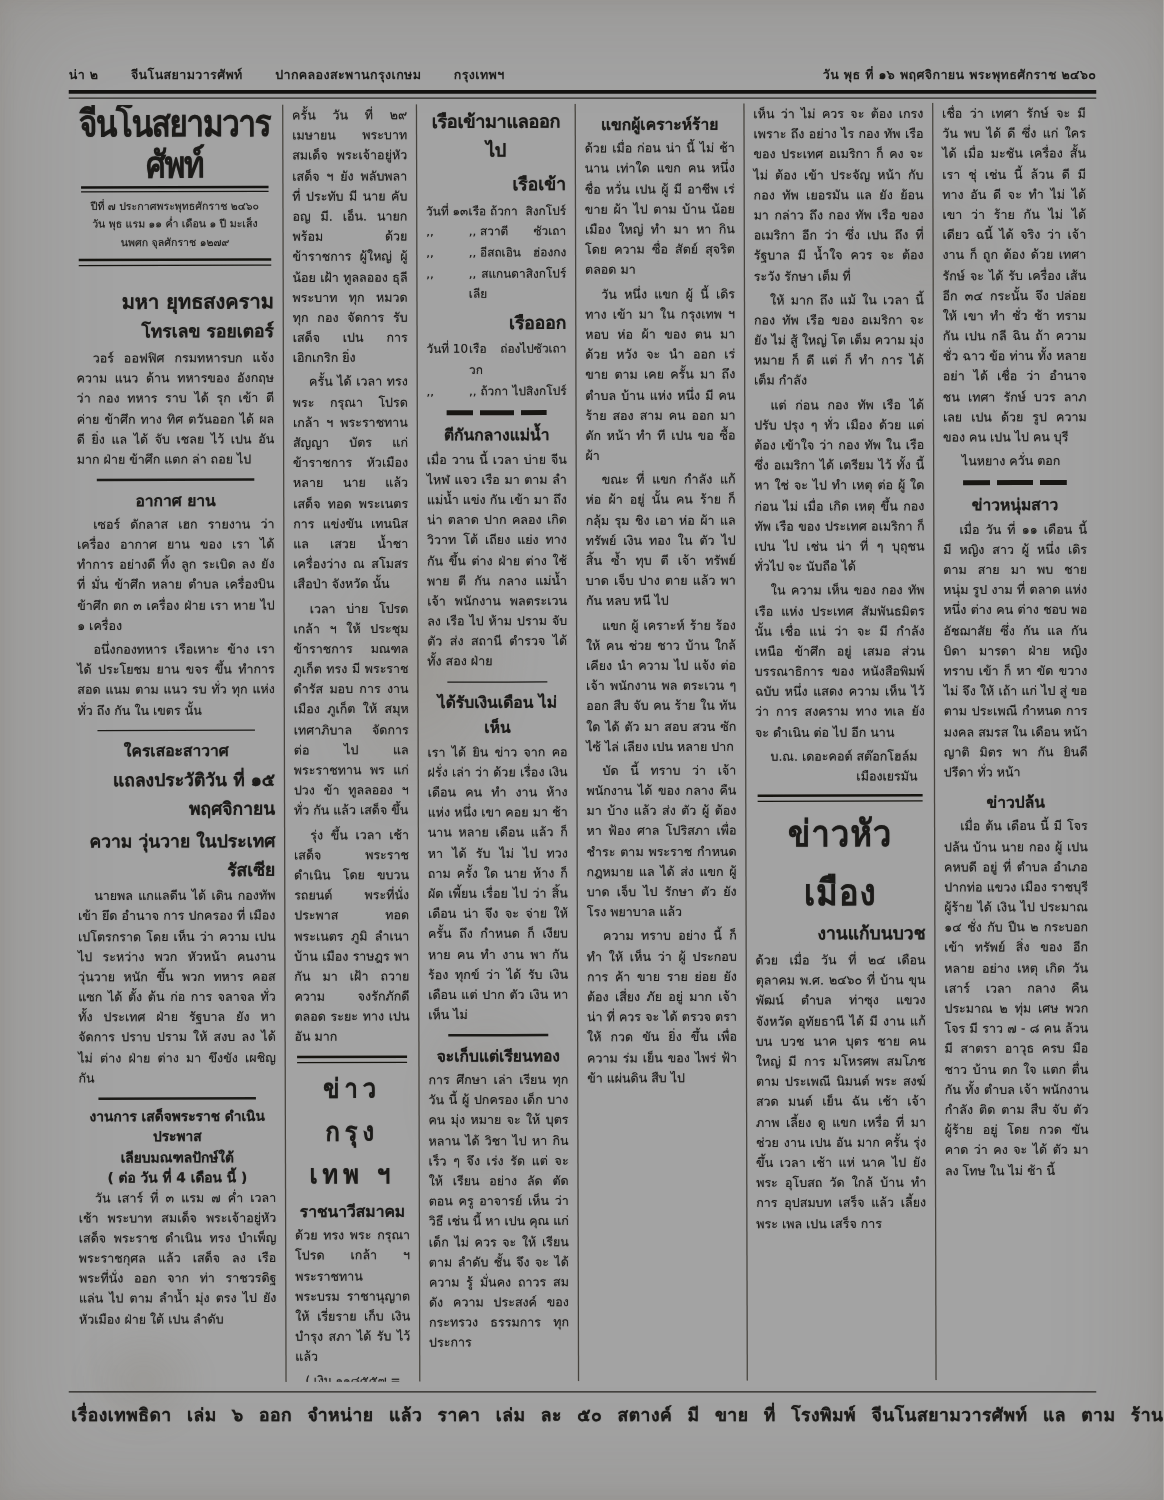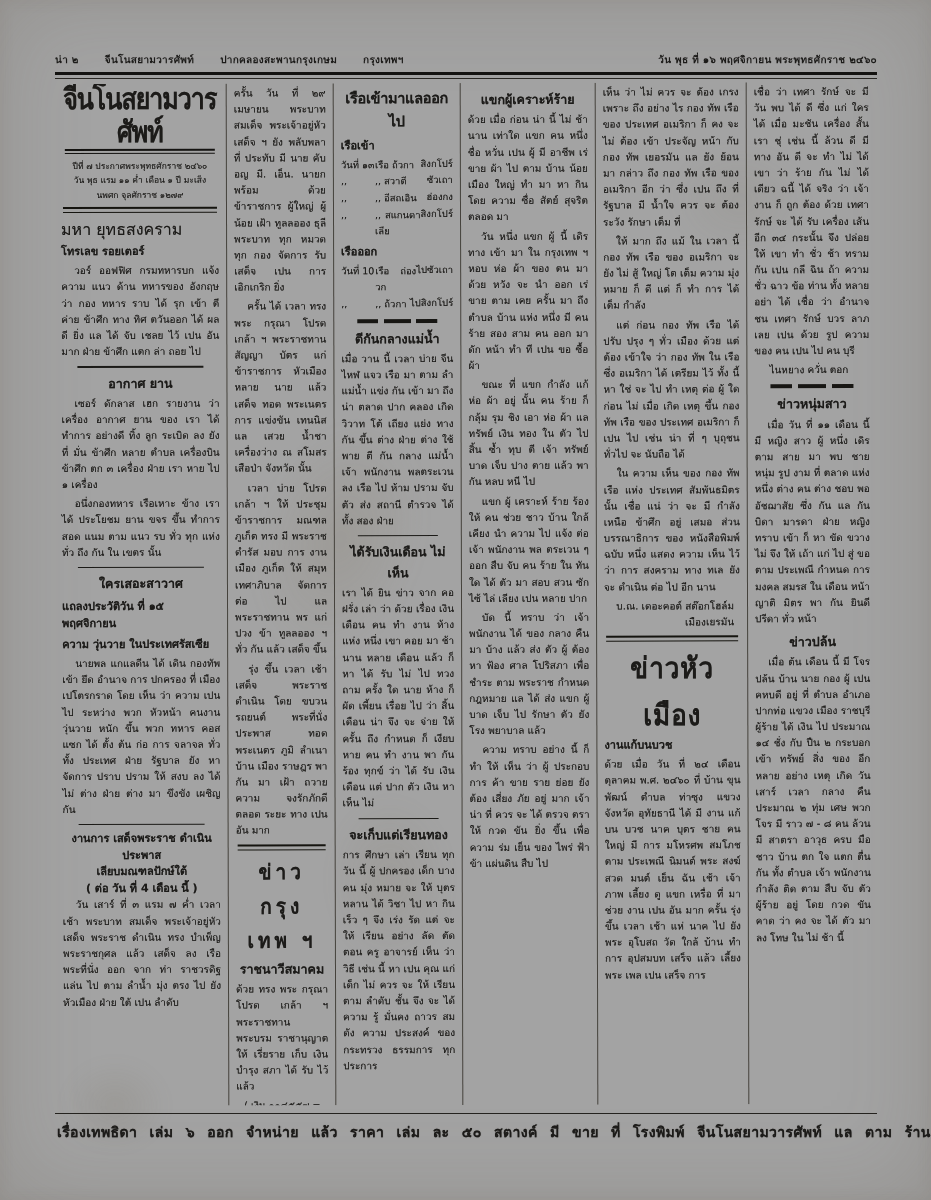--- a/index.html
+++ b/index.html
@@ -27,31 +27,31 @@
   p{margin:0 0 3px;text-indent:13px;}
   p.cont{text-indent:0;}
   .rule{height:1.5px;background:#1b1a17;margin:6px 16px;}
   .rule-double{border-top:2.5px solid #15140f;border-bottom:1px solid #15140f;height:3px;margin:5px 2px;}
   .orn{height:4px;margin:6px auto;width:72%;
        background:linear-gradient(90deg,#171613 0 26%,transparent 26% 33%,#171613 33% 67%,transparent 67% 74%,#171613 74% 100%);}
   .masthead{font-family:"DejaVu Serif","Liberation Serif",serif;font-weight:bold;text-align:center;
             font-size:25px;line-height:1.1;transform:scaleY(1.18);margin-top:2px;letter-spacing:-1px;}
   .mast-rule{border-top:2px solid #141311;border-bottom:1.5px solid #141311;height:2px;margin:6px 4px 5px;}
   .mast-sub{font-size:8.5px;text-align:center;line-height:1.7;text-indent:0;}
-  .h-lg{font-weight:normal;text-align:left;font-size:16px;line-height:1.25;margin:7px 0 1px;text-indent:0;}
+  .h-lg{font-weight:bold;text-align:right;font-size:16px;line-height:1.25;margin:19px 0 1px;text-indent:0;}
   .h-md{font-weight:bold;text-align:center;font-size:12.5px;margin:5px 0 2px;text-indent:0;}
-  .h-sm{font-weight:bold;text-align:left;font-size:11px;margin:3px 0 2px;text-indent:0;}
+  .h-sm{font-weight:bold;text-align:right;font-size:14px;margin:3px 0 2px;text-indent:0;}
   .h-ship{font-weight:bold;text-align:center;font-size:14.5px;margin:2px 4px 1px;text-indent:0;letter-spacing:-.3px;}
   .h-bkk{font-weight:bold;text-align:center;font-size:19px;letter-spacing:4px;margin:6px 0 2px;text-indent:0;transform:scaleY(1.1);}
   .h-xl{font-weight:bold;text-align:center;font-size:26px;letter-spacing:1px;margin:8px 0 2px;text-indent:0;transform:scaleY(1.12);}
   .tour-head{font-weight:bold;text-align:center;font-size:11px;line-height:1.5;text-indent:0;}
   .sig{text-align:right;font-size:10px;margin:2px 6px 2px 0;text-indent:0;}
   .sig.center{text-align:center;}
   .ship-row{display:flex;font-size:9.5px;line-height:1.75;text-indent:0;}
-  .ship-row .d{flex:0 0 34px;} .ship-row .n{flex:1;} .ship-row .dest{flex:0 0 auto;text-align:center;font-family:Liberation Mono, monospace;}
+  .ship-row .d{flex:0 0 34px;} .ship-row .n{flex:1;} .ship-row .dest{flex:0 0 auto;text-align:center;}
   .amount{text-align:center;font-size:9.5px;text-indent:0;}
   .footer{margin-top:8px;border-top:1.5px solid #24221e;padding:7px 0 0 2px;
           font-weight:bold;font-size:14px;letter-spacing:.4px;word-spacing:7px;white-space:nowrap;
           text-shadow:0 0 .7px rgba(20,18,15,.7);}
 </style>
 </head>
 <body>
 
 <div class="page">
   <div class="stain s1"></div>

